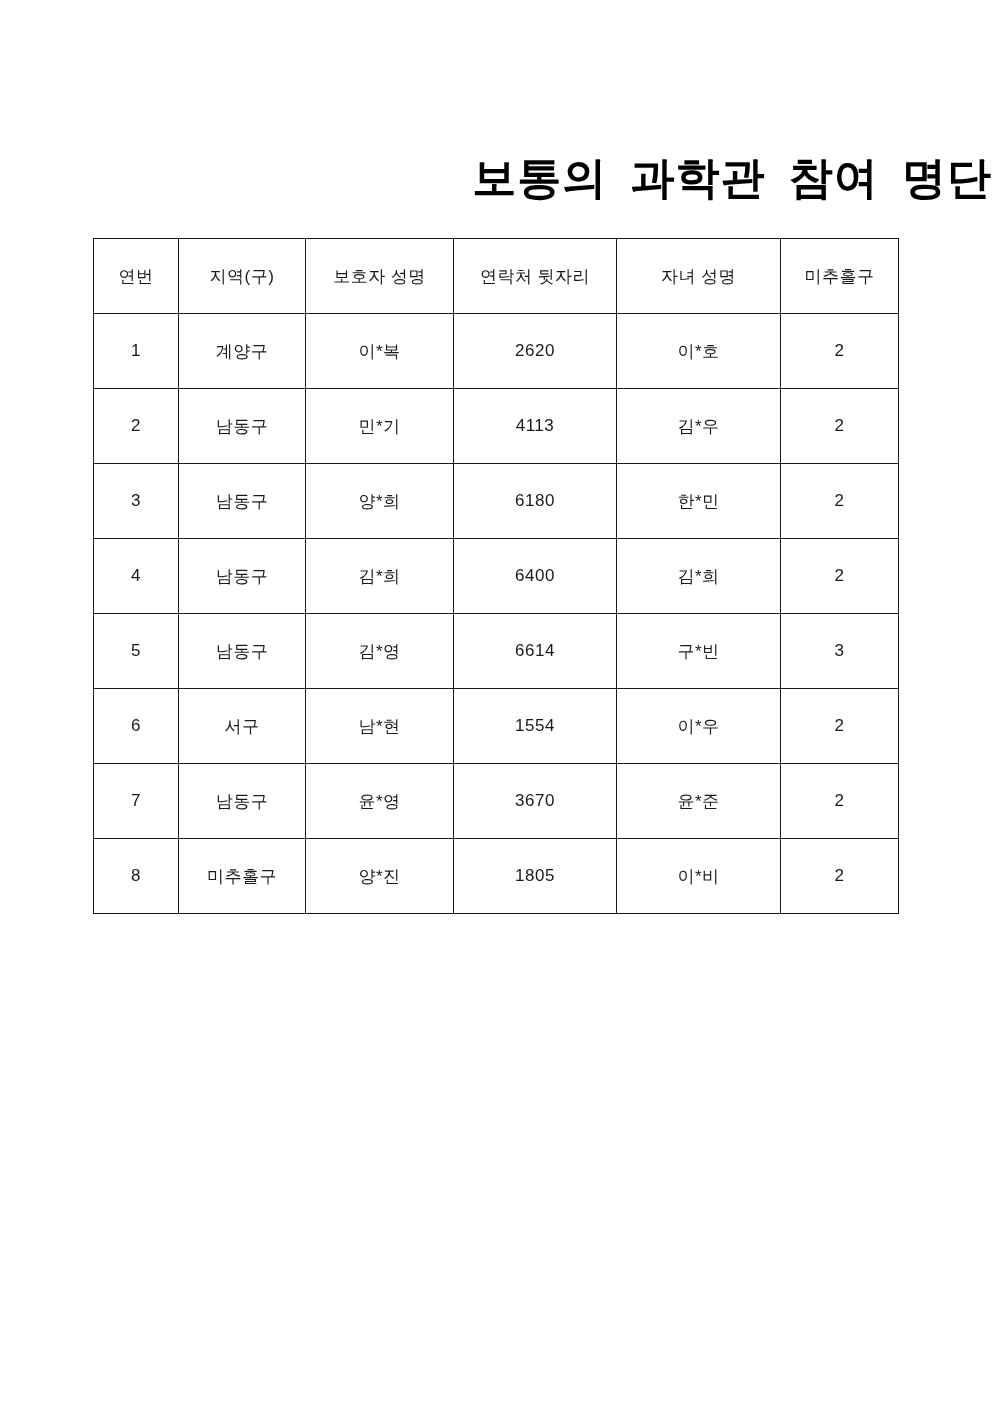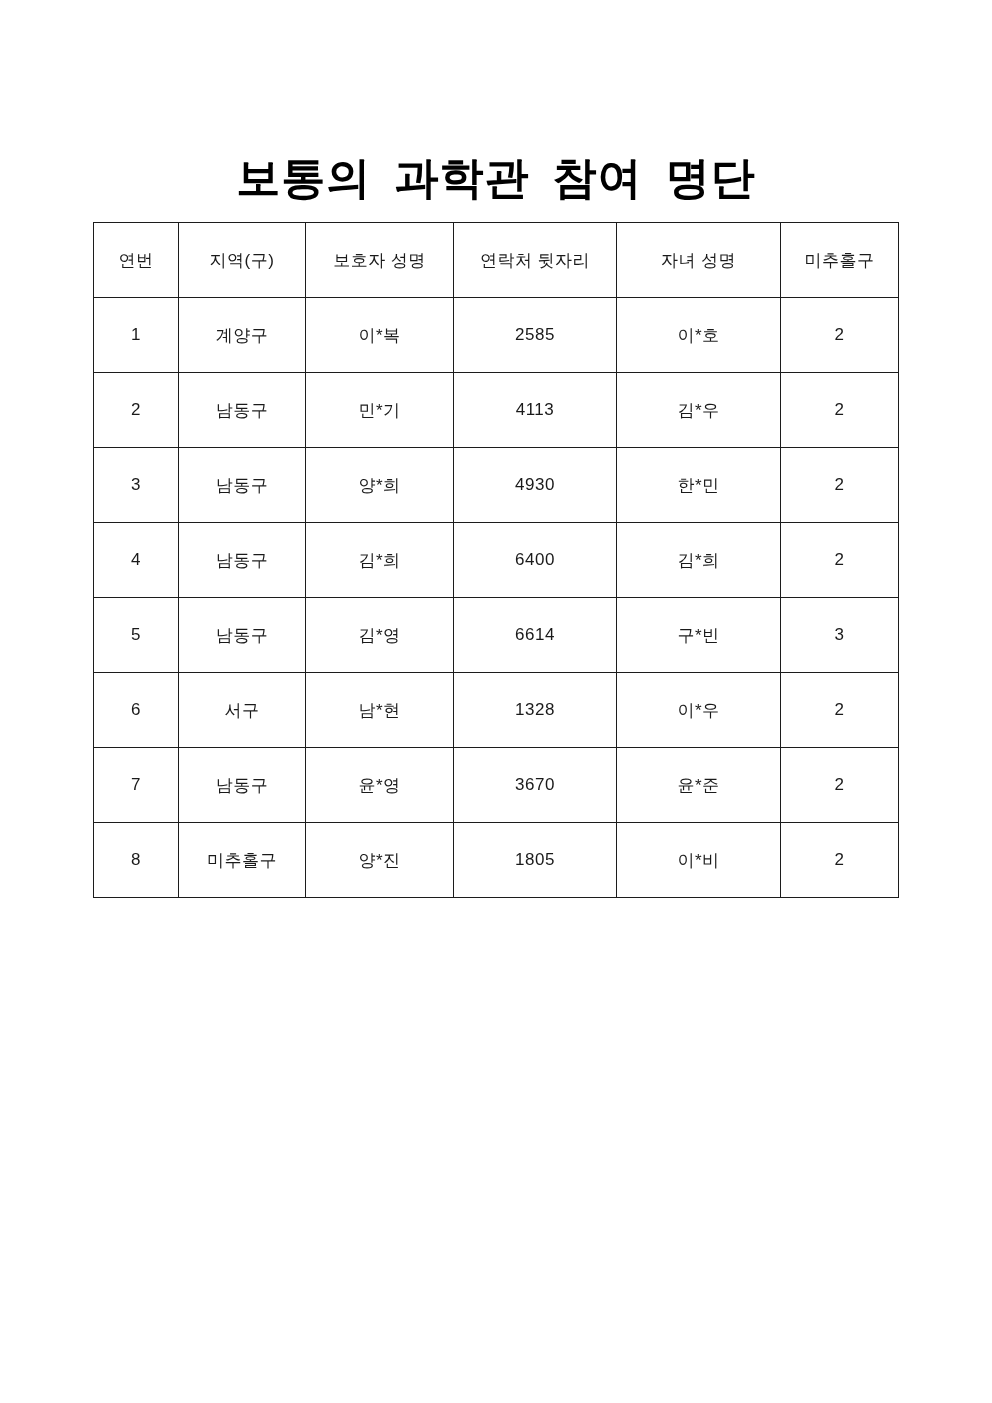--- a/index.html
+++ b/index.html
@@ -13,22 +13,22 @@
     height: 1403px;
     margin: 0 auto;
     background: #ffffff;
     box-sizing: border-box;
     padding-top: 150px;
     font-family: "Liberation Sans", "DejaVu Sans", sans-serif;
     color: #1a1a1a;
     overflow: hidden;
   }
   .doc-title {
-    margin: 0 0 16px 0;
-    text-align: center;
+    margin: 0 0 32px 0;
+    text-align: right;
     font-size: 44px;
     line-height: 56px;
     font-weight: 700;
     color: #000000;
     letter-spacing: 1px;
     word-spacing: 10px;
   }
   table.roster {
     width: 805px;
     margin: 0 auto;
@@ -79,37 +79,37 @@
           <th>연락처 뒷자리</th>
           <th>자녀 성명</th>
           <th>미추홀구</th>
         </tr>
     </thead>
     <tbody id="table-body">
         <tr>
           <td>1</td>
           <td>계양구</td>
           <td>이*복</td>
-          <td>2585</td>
+          <td>2620</td>
           <td>이*호</td>
           <td>2</td>
         </tr>
         <tr>
           <td>2</td>
           <td>남동구</td>
           <td>민*기</td>
           <td>4113</td>
           <td>김*우</td>
           <td>2</td>
         </tr>
         <tr>
           <td>3</td>
           <td>남동구</td>
           <td>양*희</td>
-          <td>4930</td>
+          <td>6180</td>
           <td>한*민</td>
           <td>2</td>
         </tr>
         <tr>
           <td>4</td>
           <td>남동구</td>
           <td>김*희</td>
           <td>6400</td>
           <td>김*희</td>
           <td>2</td>
@@ -119,21 +119,21 @@
           <td>남동구</td>
           <td>김*영</td>
           <td>6614</td>
           <td>구*빈</td>
           <td>3</td>
         </tr>
         <tr>
           <td>6</td>
           <td>서구</td>
           <td>남*현</td>
-          <td>1328</td>
+          <td>1554</td>
           <td>이*우</td>
           <td>2</td>
         </tr>
         <tr>
           <td>7</td>
           <td>남동구</td>
           <td>윤*영</td>
           <td>3670</td>
           <td>윤*준</td>
           <td>2</td>

